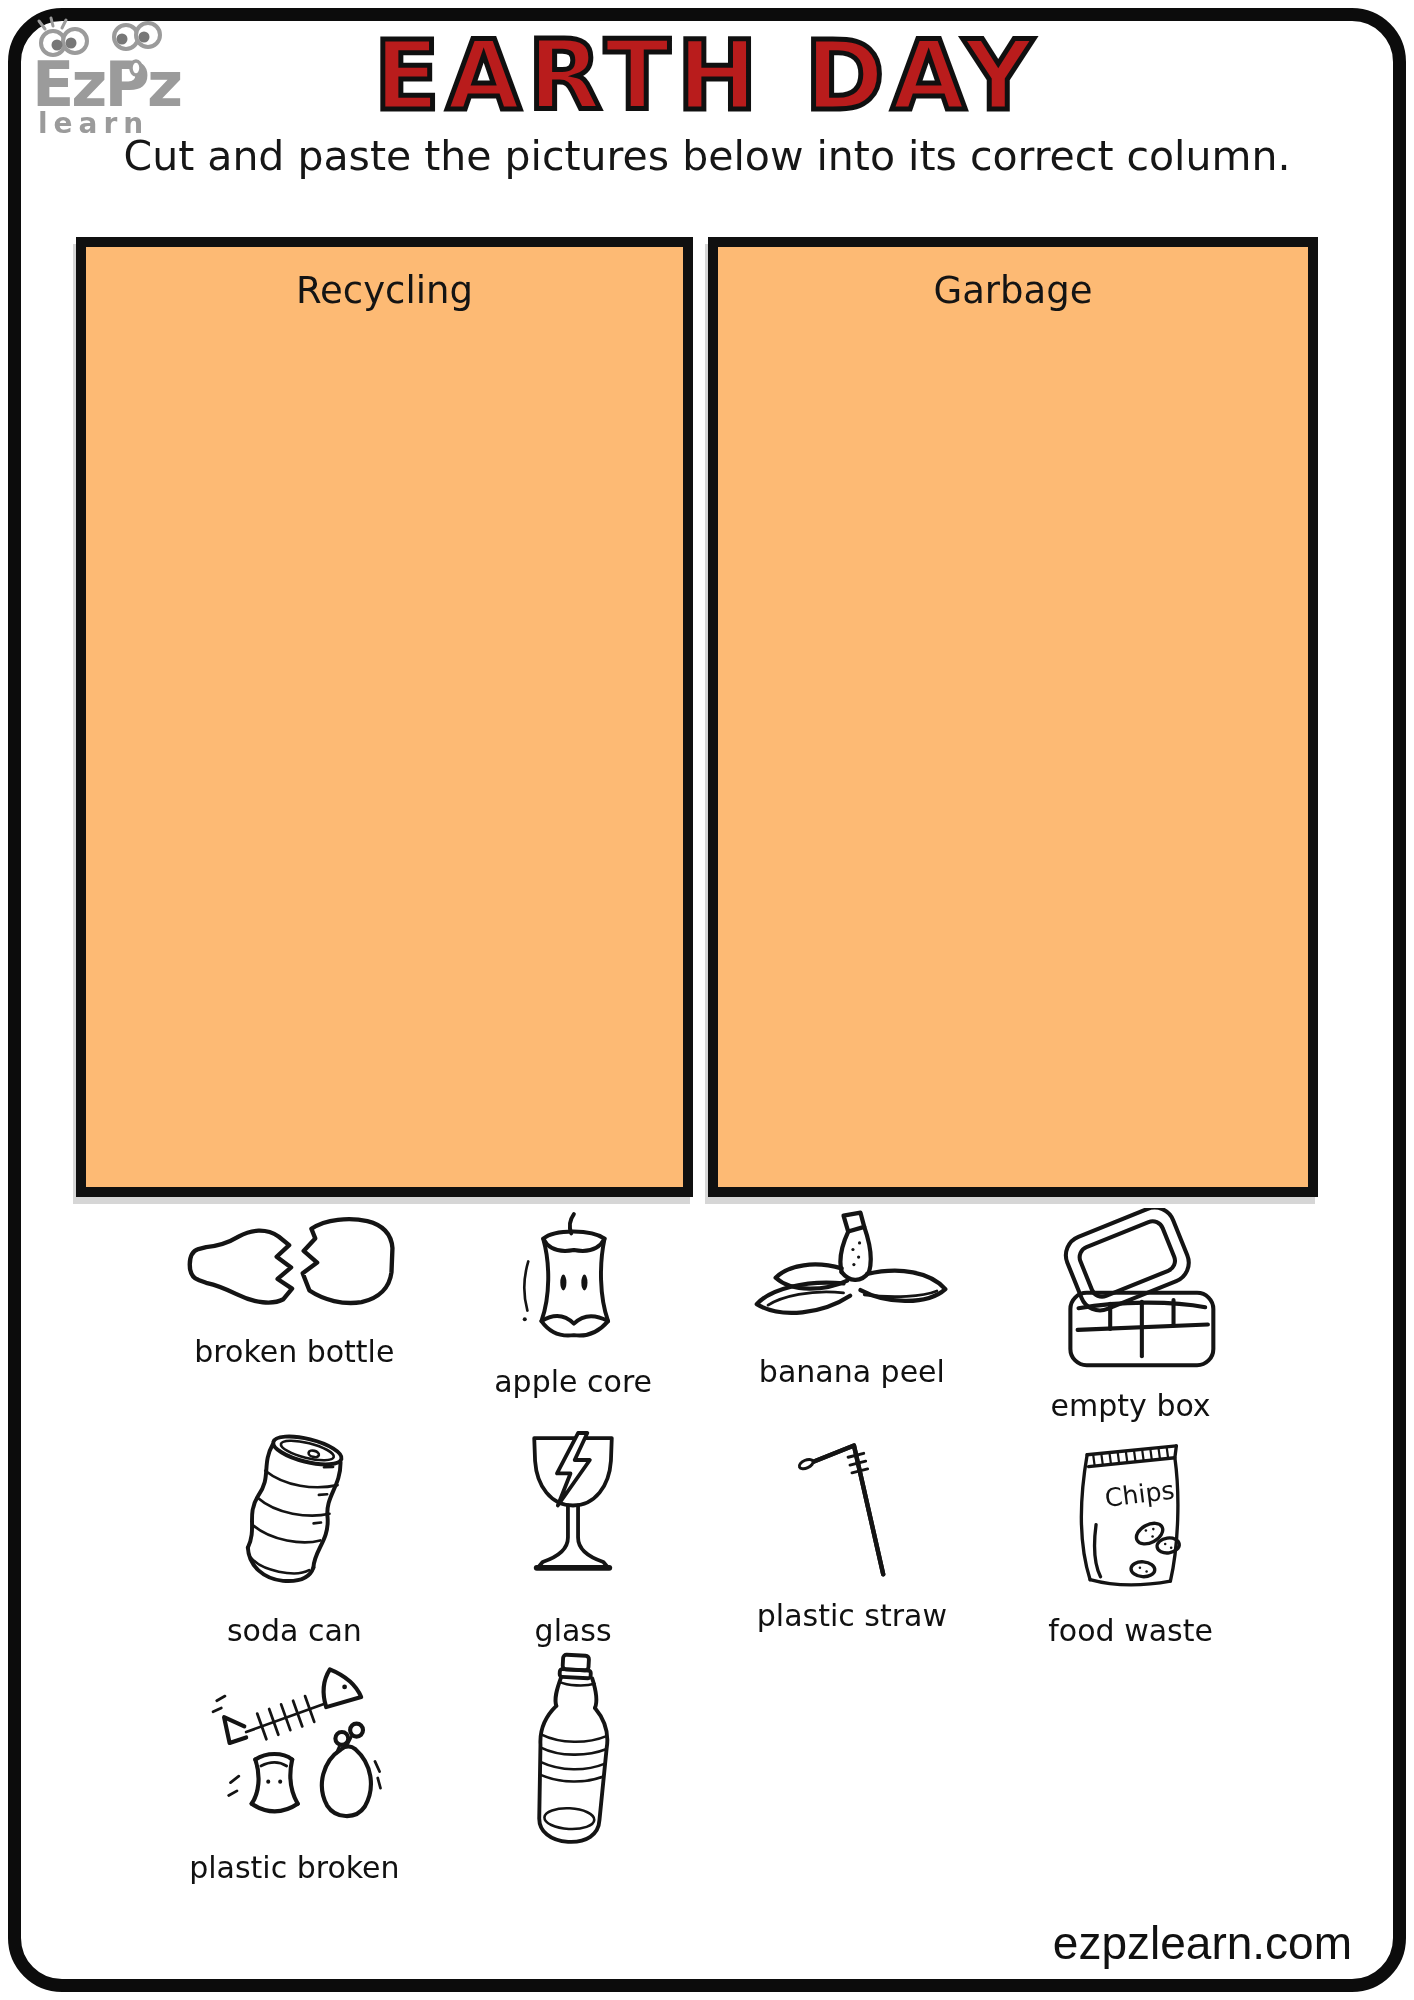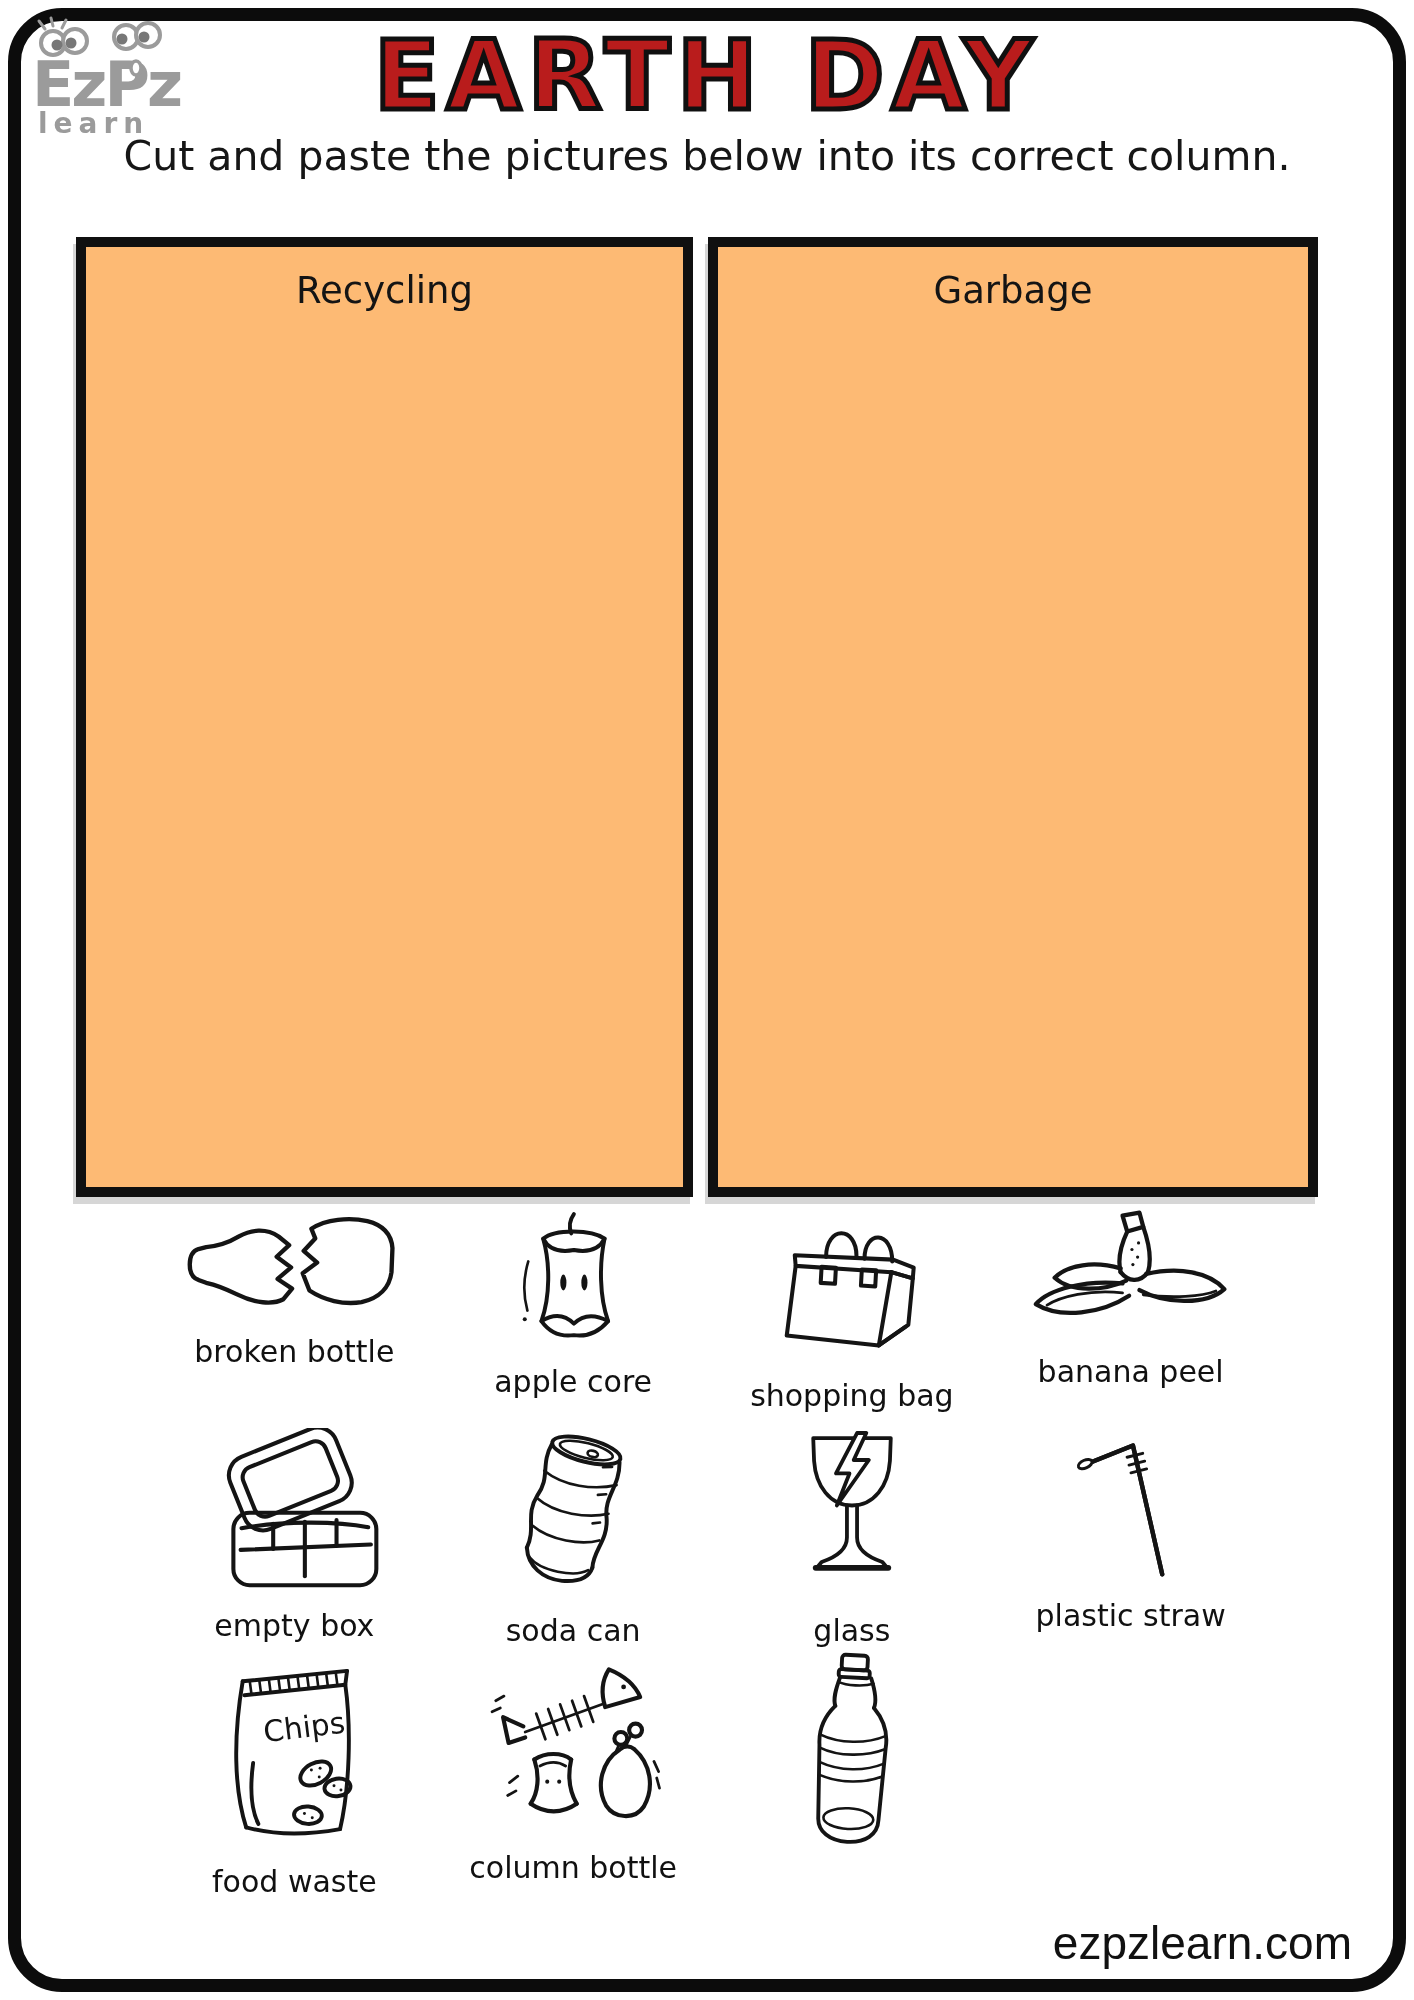--- a/index.html
+++ b/index.html
@@ -108,33 +108,20 @@
       <path d="M101,34 C95,62 95,100 105,128"></path>
       <path d="M29,128 C44,119 56,121 66,131 C76,121 88,119 105,128 C93,142 80,146 66,144 C52,146 39,142 29,128 Z"></path>
       <ellipse class="fillink" cx="54" cy="84" rx="3.5" ry="9"></ellipse>
       <ellipse class="fillink" cx="78" cy="84" rx="3.5" ry="9"></ellipse>
       <path class="thin" d="M14,60 C8,80 8,98 13,116"></path>
       <circle class="fillink" cx="10" cy="126" r="2.3"></circle>
     </svg>
     <div class="item-label">apple core</div>
   </div>
 
-  <div class="item">
-    <svg class="icon" width="152" height="156" viewBox="0 0 170 165">
-      <path d="M56,50 C56,15 90,15 90,49"></path>
-      <path d="M99,52 C99,20 130,20 130,55"></path>
-      <path d="M21,48 L131,53 L154,62 L153,74 L129,67 L22,60 Z"></path>
-      <path d="M51,61 L67,62 L66,80 L50,79 Z"></path>
-      <path d="M96,64 L112,65 L111,83 L95,82 Z"></path>
-      <path d="M22,60 L12,138 L115,149 L129,67"></path>
-      <path d="M129,67 L153,74 L148,126 L115,149"></path>
-      <path d="M115,149 L145,128"></path>
-    </svg>
-    <div class="item-label">shopping bag</div>
-  </div>
 
   <div class="item">
     <svg class="icon" width="218" height="132" viewBox="0 0 230 140">
       <path d="M106,8 L124,5 L128,20 L111,25 Z"></path>
       <path d="M111,25 C103,42 101,56 104,68"></path>
       <path d="M128,20 C135,40 137,55 133,68"></path>
       <path d="M104,64 C76,56 48,60 34,74 C52,90 86,88 110,77"></path>
       <path d="M106,80 C66,76 28,86 14,102 C40,118 84,112 113,93"></path>
       <path d="M131,70 C166,62 198,68 214,86 C194,104 150,101 124,87"></path>
       <path d="M104,68 C112,78 124,80 133,68"></path>
@@ -249,21 +236,21 @@
       <path class="thin" d="M64,125 C74,120 84,120 92,125"></path>
       <circle class="fillink" cx="72" cy="142" r="2.2"></circle>
         <circle class="fillink" cx="85" cy="142" r="2.2"></circle>
       <path class="thin" d="M40,136 l-9,7 M38,152 l-9,5"></path>
       <circle cx="152" cy="95" r="7"></circle>
       <circle cx="168" cy="86" r="7"></circle>
       <path class="thin" d="M150,102 L146,111 M163,92 L157,104"></path>
       <path d="M151,107 C132,119 124,146 136,168 C145,182 167,184 177,169 C189,148 184,122 167,107 C161,102 156,103 151,107 Z"></path>
       <path class="thin" d="M188,120 l5,11 M191,138 l3,11"></path>
     </svg>
-    <div class="item-label">column bottle</div>
+    <div class="item-label">plastic broken</div>
   </div>
 
   <div class="item">
     <svg class="icon" width="96" height="198" viewBox="0 0 110 230">
       <g transform="rotate(3 55 115)">
         <rect x="38" y="6" width="30" height="17" rx="4"></rect>
         <rect x="35" y="23" width="36" height="9" rx="3"></rect>
         <path d="M37,32 C32,48 30,58 33,66"></path>
         <path d="M73,32 C79,48 81,58 78,66"></path>
         <path class="thin" d="M35,38 C45,42 65,42 76,38"></path>

